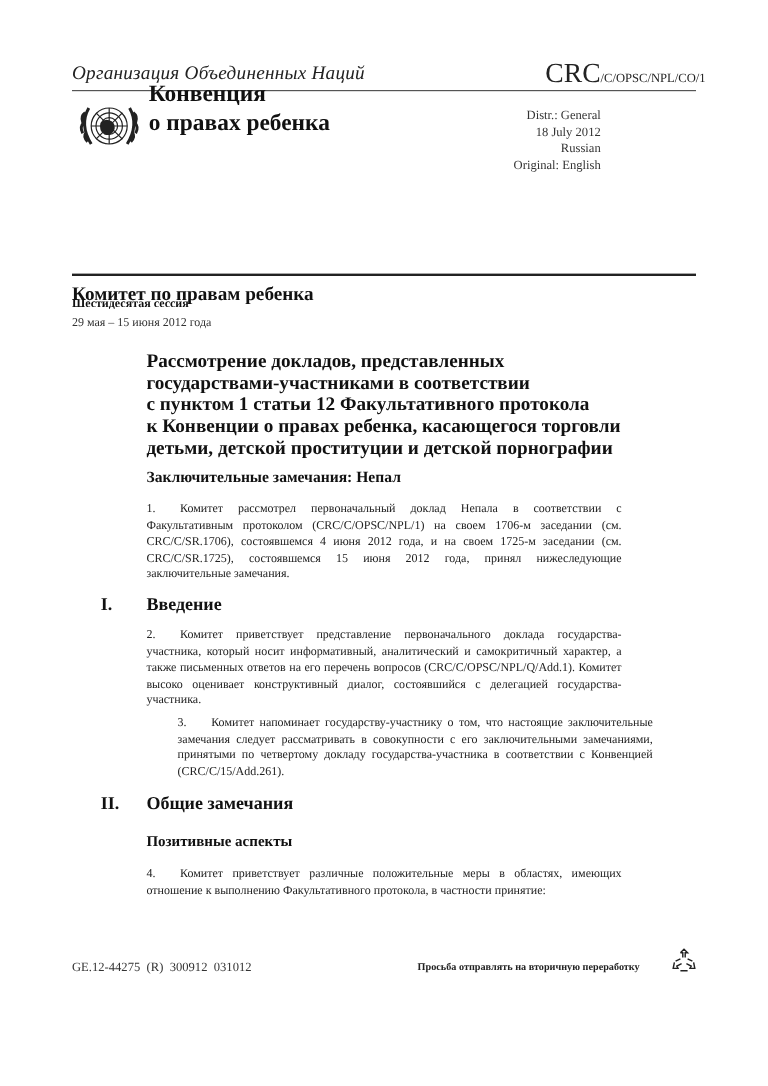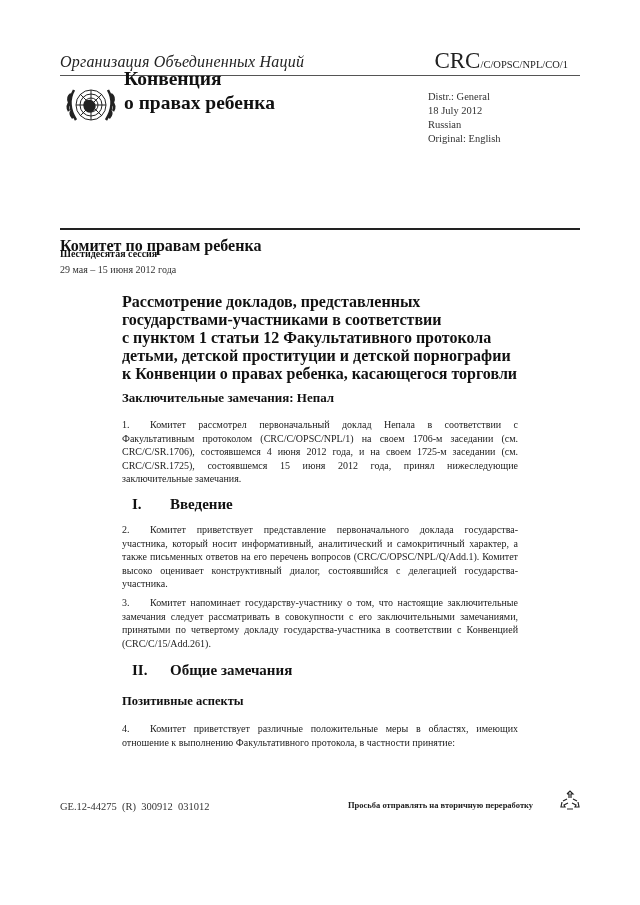--- a/index.html
+++ b/index.html
@@ -1,34 +1,34 @@
 <!DOCTYPE html>
 <html><head>
   <meta charset="utf-8">
   <style>
     html, body { margin:0; padding:0; background:#ffffff; }
     body { width:640px; height:905px; position:relative; overflow:hidden;
            font-family:"Liberation Serif","DejaVu Serif",serif; color:#111; }
     .abs { position:absolute; }
     .org { left:60px; top:53px; font-size:16px; color:#222; letter-spacing:0.2px;font-style:italic; }
-    .symbol { right:72px; top:48px; font-size:23px; color:#222; white-space:nowrap; }
+    .symbol { right:52px; top:48px; font-size:23px; color:#222; white-space:nowrap; }
     .symbol .small { font-size:10.5px; letter-spacing:0; }
     .rule-thin { left:60px; width:520px; top:75px; height:0; border-top:1.5px solid #555; }
     .logo { left:62px; top:82px; width:58px; height:46px; }
     .title { left:124px; top:67px; font-size:19.5px; font-weight:bold; line-height:24px; }
-    .distr { left:428px; top:90px; font-size:10.5px; line-height:14px; color:#333; }
+    .distr { left:428px; top:90px; font-size:10.5px; line-height:14px; color:#333;text-align:right; }
     .rule-thick { left:60px; width:520px; top:228px; height:0; border-top:2.5px solid #222; }
     .committee { left:60px; top:237px; font-size:16px; font-weight:bold; }
     .session { left:60px; top:248px; font-size:10px; font-weight:bold; }
     .dates { left:60px; top:264px; font-size:10px; color:#333;text-align:right; }
     .subject { left:122px; top:293px; width:420px; font-size:16px; font-weight:bold; line-height:18px; }
     .concl { left:122px; top:390px; font-size:13px; font-weight:bold; }
     .para { left:122px; width:396px; font-size:10px; line-height:13.5px; text-align:justify; color:#222; }
     .para .num { display:inline-block; width:28px; }
-    .sec { left:84px; font-size:15px; font-weight:bold;margin-left:48px; }
+    .sec { left:84px; font-size:15px; font-weight:bold; }
     .sec .roman { display:inline-block; width:38px; }
     .subsec { left:122px; font-size:12.5px; font-weight:bold; }
     .footer-id { left:60px; top:801px; font-size:10.5px; color:#333; }
     .footer-recycle { left:348px; top:800px; font-size:8.5px; font-weight:bold; color:#222; }
     .recycle-icon { left:559px; top:790px; width:22px; height:22px; }
   </style>
 </head>
 <body>
 
 <div class="abs org">Организация Объединенных Наций</div>
@@ -66,33 +66,33 @@
 <div class="abs rule-thick"></div>
 
 <div class="abs committee">Комитет по правам ребенка</div>
 <div class="abs session">Шестидесятая сессия</div>
 <div class="abs dates">29 мая – 15 июня 2012 года</div>
 
 <div class="abs subject">
   <div>Рассмотрение докладов, представленных</div>
   <div>государствами-участниками в соответствии</div>
   <div>с пунктом 1 статьи 12 Факультативного протокола</div>
+  <div>к Конвенции о правах ребенка, касающегося торговли</div>
   <div>детьми, детской проституции и детской порнографии</div>
-  <div>к Конвенции о правах ребенка, касающегося торговли</div>
 </div>
 
 <div class="abs concl">Заключительные замечания: Непал</div>
 
 <div class="abs para" style="top:418px;"><span class="num">1.</span><span>Комитет рассмотрел первоначальный доклад Непала в соответствии с Факультативным протоколом (CRC/C/OPSC/NPL/1) на своем 1706-м заседании (см. CRC/C/SR.1706), состоявшемся 4 июня 2012 года, и на своем 1725-м заседании (см. CRC/C/SR.1725), состоявшемся 15 июня 2012 года, принял нижеследующие заключительные замечания.</span></div>
 
 <div class="abs sec" style="top:496px;"><span class="roman">I.</span><span>Введение</span></div>
 
 <div class="abs para" style="top:523px;"><span class="num">2.</span><span>Комитет приветствует представление первоначального доклада государства-участника, который носит информативный, аналитический и самокритичный характер, а также письменных ответов на его перечень вопросов (CRC/C/OPSC/NPL/Q/Add.1). Комитет высоко оценивает конструктивный диалог, состоявшийся с делегацией государства-участника.</span></div>
 
-<div class="abs para" style="top:596px;"><span class="num">3.</span><span>Комитет напоминает государству-участнику о том, что настоящие заключительные замечания следует рассматривать в совокупности с его заключительными замечаниями, принятыми по четвертому докладу государства-участника в соответствии с Конвенцией (CRC/C/15/Add.261).</span></div>
+<div class="abs para" style="top:596px;margin-left:26px;"><span class="num">3.</span><span>Комитет напоминает государству-участнику о том, что настоящие заключительные замечания следует рассматривать в совокупности с его заключительными замечаниями, принятыми по четвертому докладу государства-участника в соответствии с Конвенцией (CRC/C/15/Add.261).</span></div>
 
 <div class="abs sec" style="top:662px;"><span class="roman">II.</span><span>Общие замечания</span></div>
 
 <div class="abs subsec" style="top:694px;">Позитивные аспекты</div>
 
 <div class="abs para" style="top:722px;"><span class="num">4.</span><span>Комитет приветствует различные положительные меры в областях, имеющих отношение к выполнению Факультативного протокола, в частности принятие:</span></div>
 
 <div class="abs footer-id" style="white-space:pre;">GE.12-44275  (R)  300912  031012</div>
 <div class="abs footer-recycle">Просьба отправлять на вторичную переработку</div>
 

